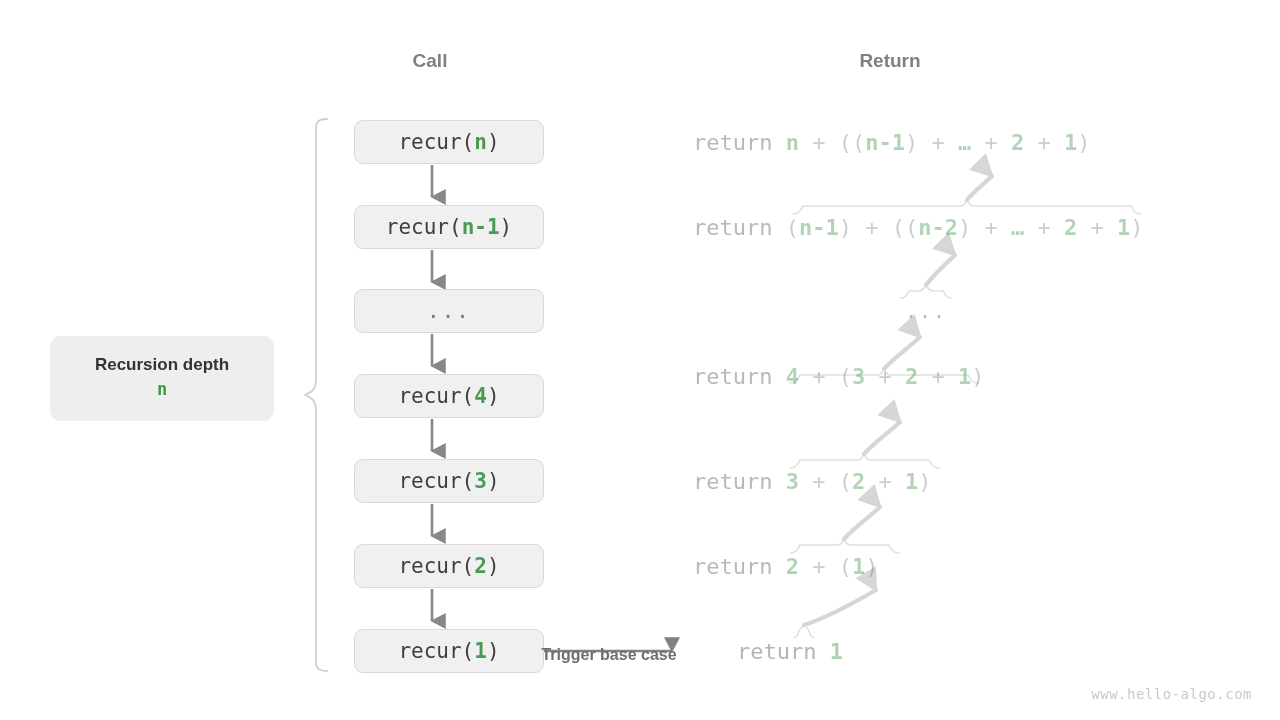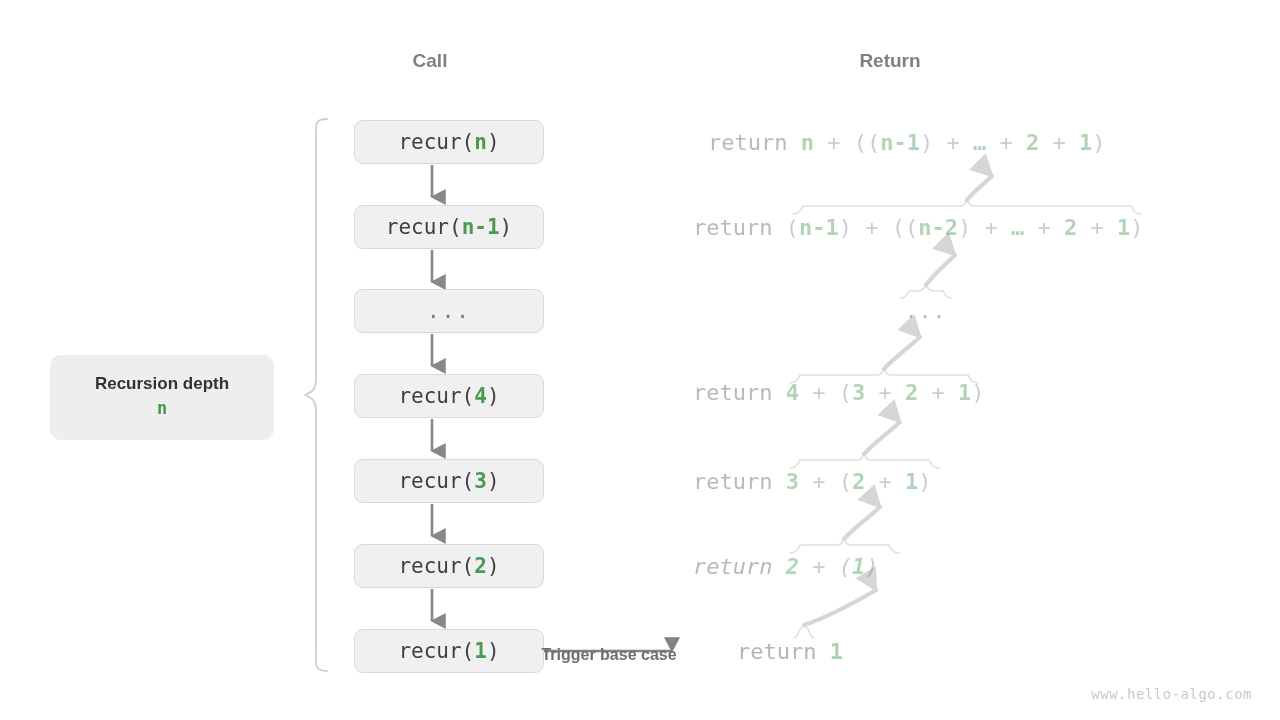--- a/index.html
+++ b/index.html
@@ -56,21 +56,21 @@
     white-space: nowrap;
     margin-left: 17px;
   }
   .call-box .arg { color: #4a9a52; font-weight: bold; }
   .call-box.dots { color: #7a7a7a; font-size: 21px; letter-spacing: 2px; }
 
   
   #depth-box {
     position: absolute;
     left: 50px;
-    top: 355px;
+    top: 336px;
     width: 224px;
     height: 85px;
     box-sizing: border-box;
     background: #eeeeee;
     border-radius: 11px;
     display: flex;
     flex-direction: column;
     align-items: center;
     justify-content: center;
   }
@@ -278,26 +278,26 @@
         <span>)</span>
       </div>
       <div class="call-box" style="top: 629px;">
         <span>recur(</span>
         <span class="arg">1</span>
         <span>)</span>
       </div>
     </div>
 
   <div id="return-lines">
-      <div class="return-line" style="top: 142px; margin-left: 15px;"><span class="kw">return </span><span><span class="num">n</span><span class="expr"> + ((</span><span class="num">n-1</span><span class="expr">) + </span><span class="num">…</span><span class="expr"> + </span><span class="num">2</span><span class="expr"> + </span><span class="num">1</span><span class="expr">)</span></span></div>
+      <div class="return-line" style="top: 142px;"><span class="kw">return </span><span><span class="num">n</span><span class="expr"> + ((</span><span class="num">n-1</span><span class="expr">) + </span><span class="num">…</span><span class="expr"> + </span><span class="num">2</span><span class="expr"> + </span><span class="num">1</span><span class="expr">)</span></span></div>
       <div class="return-line" style="top: 227px;"><span class="kw">return </span><span><span class="expr">(</span><span class="num">n-1</span><span class="expr">) + ((</span><span class="num">n-2</span><span class="expr">) + </span><span class="num">…</span><span class="expr"> + </span><span class="num">2</span><span class="expr"> + </span><span class="num">1</span><span class="expr">)</span></span></div>
       <div class="dots-row" style="left: 926px; top: 311px;">...</div>
-      <div class="return-line" style="top: 392px;"><span class="kw">return </span><span><span class="num">4</span><span class="expr"> + (</span><span class="num">3</span><span class="expr"> + </span><span class="num">2</span><span class="expr"> + </span><span class="num">1</span><span class="expr">)</span></span></div>
+      <div class="return-line" style="top: 376px;"><span class="kw">return </span><span><span class="num">4</span><span class="expr"> + (</span><span class="num">3</span><span class="expr"> + </span><span class="num">2</span><span class="expr"> + </span><span class="num">1</span><span class="expr">)</span></span></div>
       <div class="return-line" style="top: 481px; text-align: center;"><span class="kw">return </span><span><span class="num">3</span><span class="expr"> + (</span><span class="num">2</span><span class="expr"> + </span><span class="num">1</span><span class="expr">)</span></span></div>
-      <div class="return-line" style="top: 566px; font-style: italic;"><span class="kw">return </span><span><span class="num">2</span><span class="expr"> + (</span><span class="num">1</span><span class="expr">)</span></span></div>
+      <div class="return-line" style="top: 566px;"><span class="kw">return </span><span><span class="num">2</span><span class="expr"> + (</span><span class="num">1</span><span class="expr">)</span></span></div>
       <div class="return-line base" style="top: 651px; margin-left: 44px;"><span class="kw">return </span><span><span class="num">1</span></span></div>
     </div>
 
   <div id="trigger-label">Trigger base case</div>
 
   <div id="watermark">www.hello-algo.com</div>
 
 </div>
 
 </body></html>

